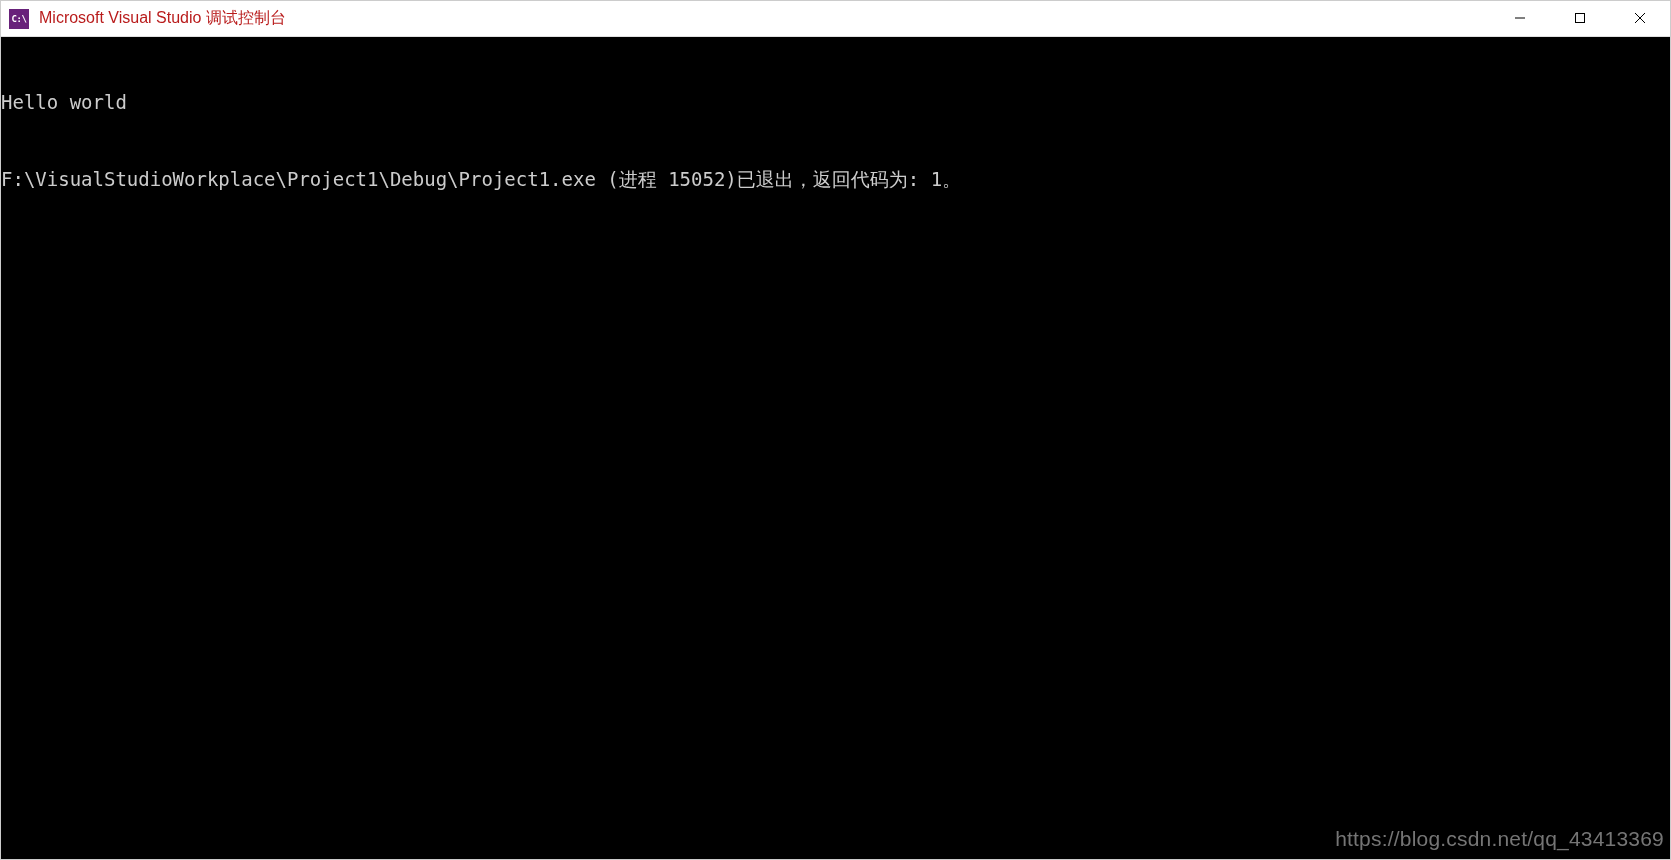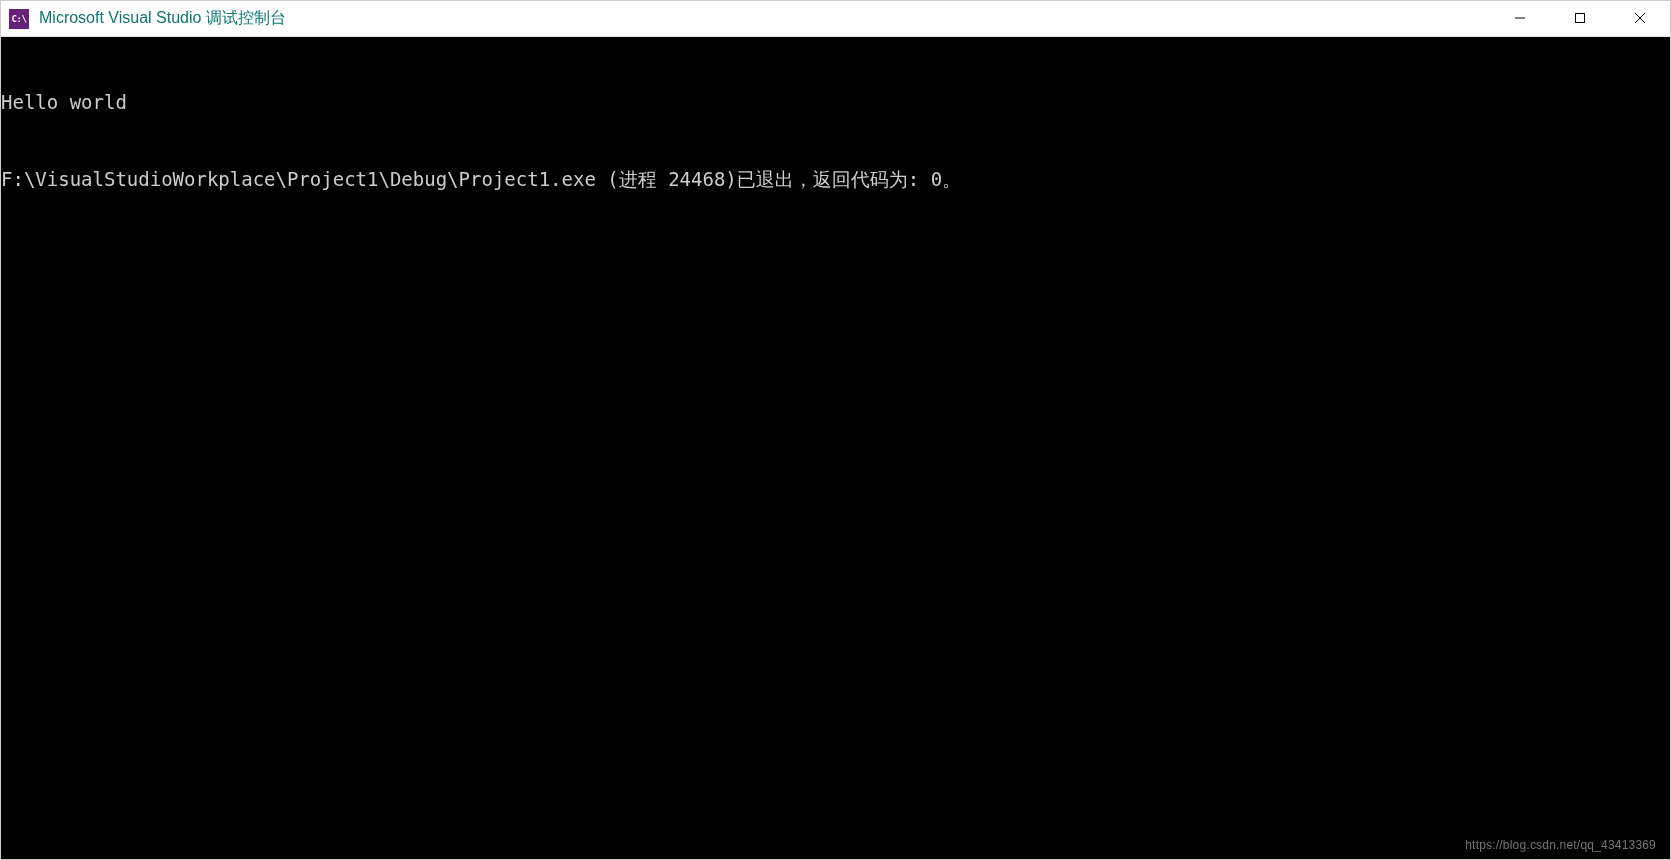--- a/index.html
+++ b/index.html
@@ -40,21 +40,21 @@
       align-items: center;
       justify-content: center;
       color: #fff;
       font-size: 9px;
       font-weight: bold;
       font-family: Consolas, monospace;
       letter-spacing: -0.5px;
     }
     .title-text {
       font-size: 16px;
-      color: #0f766e;
+      color: #b91c1c;
       flex: 0 0 auto;
     }
     .titlebar-spacer {
       flex: 1;
     }
     .win-controls {
       display: flex;
       height: 100%;
     }
     .win-btn {
@@ -81,24 +81,24 @@
       white-space: pre;
       overflow: hidden;
       position: relative;
     }
     .console-line {
       display: block;
     }
     .watermark {
       position: absolute;
       bottom: 6px;
-      right: 14px;
+      right: 6px;
       color: #8a8a8a;
       font-family: Arial, sans-serif;
-      font-size: 12px;
+      font-size: 21px;
       opacity: 0.85;
       letter-spacing: 0.2px;
     }
   </style>
 </head>
 <body>
 
 <div class="window">
 
   <div class="titlebar">
@@ -126,17 +126,17 @@
               <line x1="1" y1="1" x2="11" y2="11" stroke="currentColor" stroke-width="1"></line>
               <line x1="11" y1="1" x2="1" y2="11" stroke="currentColor" stroke-width="1"></line>
             </svg>
         </span>
       </div>
     </div>
   </div>
 
   <div class="console-area">
     <span class="console-line">Hello world</span>
-    <span class="console-line">F:\VisualStudioWorkplace\Project1\Debug\Project1.exe (进程 24468)已退出，返回代码为: 0。</span>
+    <span class="console-line">F:\VisualStudioWorkplace\Project1\Debug\Project1.exe (进程 15052)已退出，返回代码为: 1。</span>
     <div class="watermark">https://blog.csdn.net/qq_43413369</div>
   </div>
 
 </div>
 
 </body></html>

